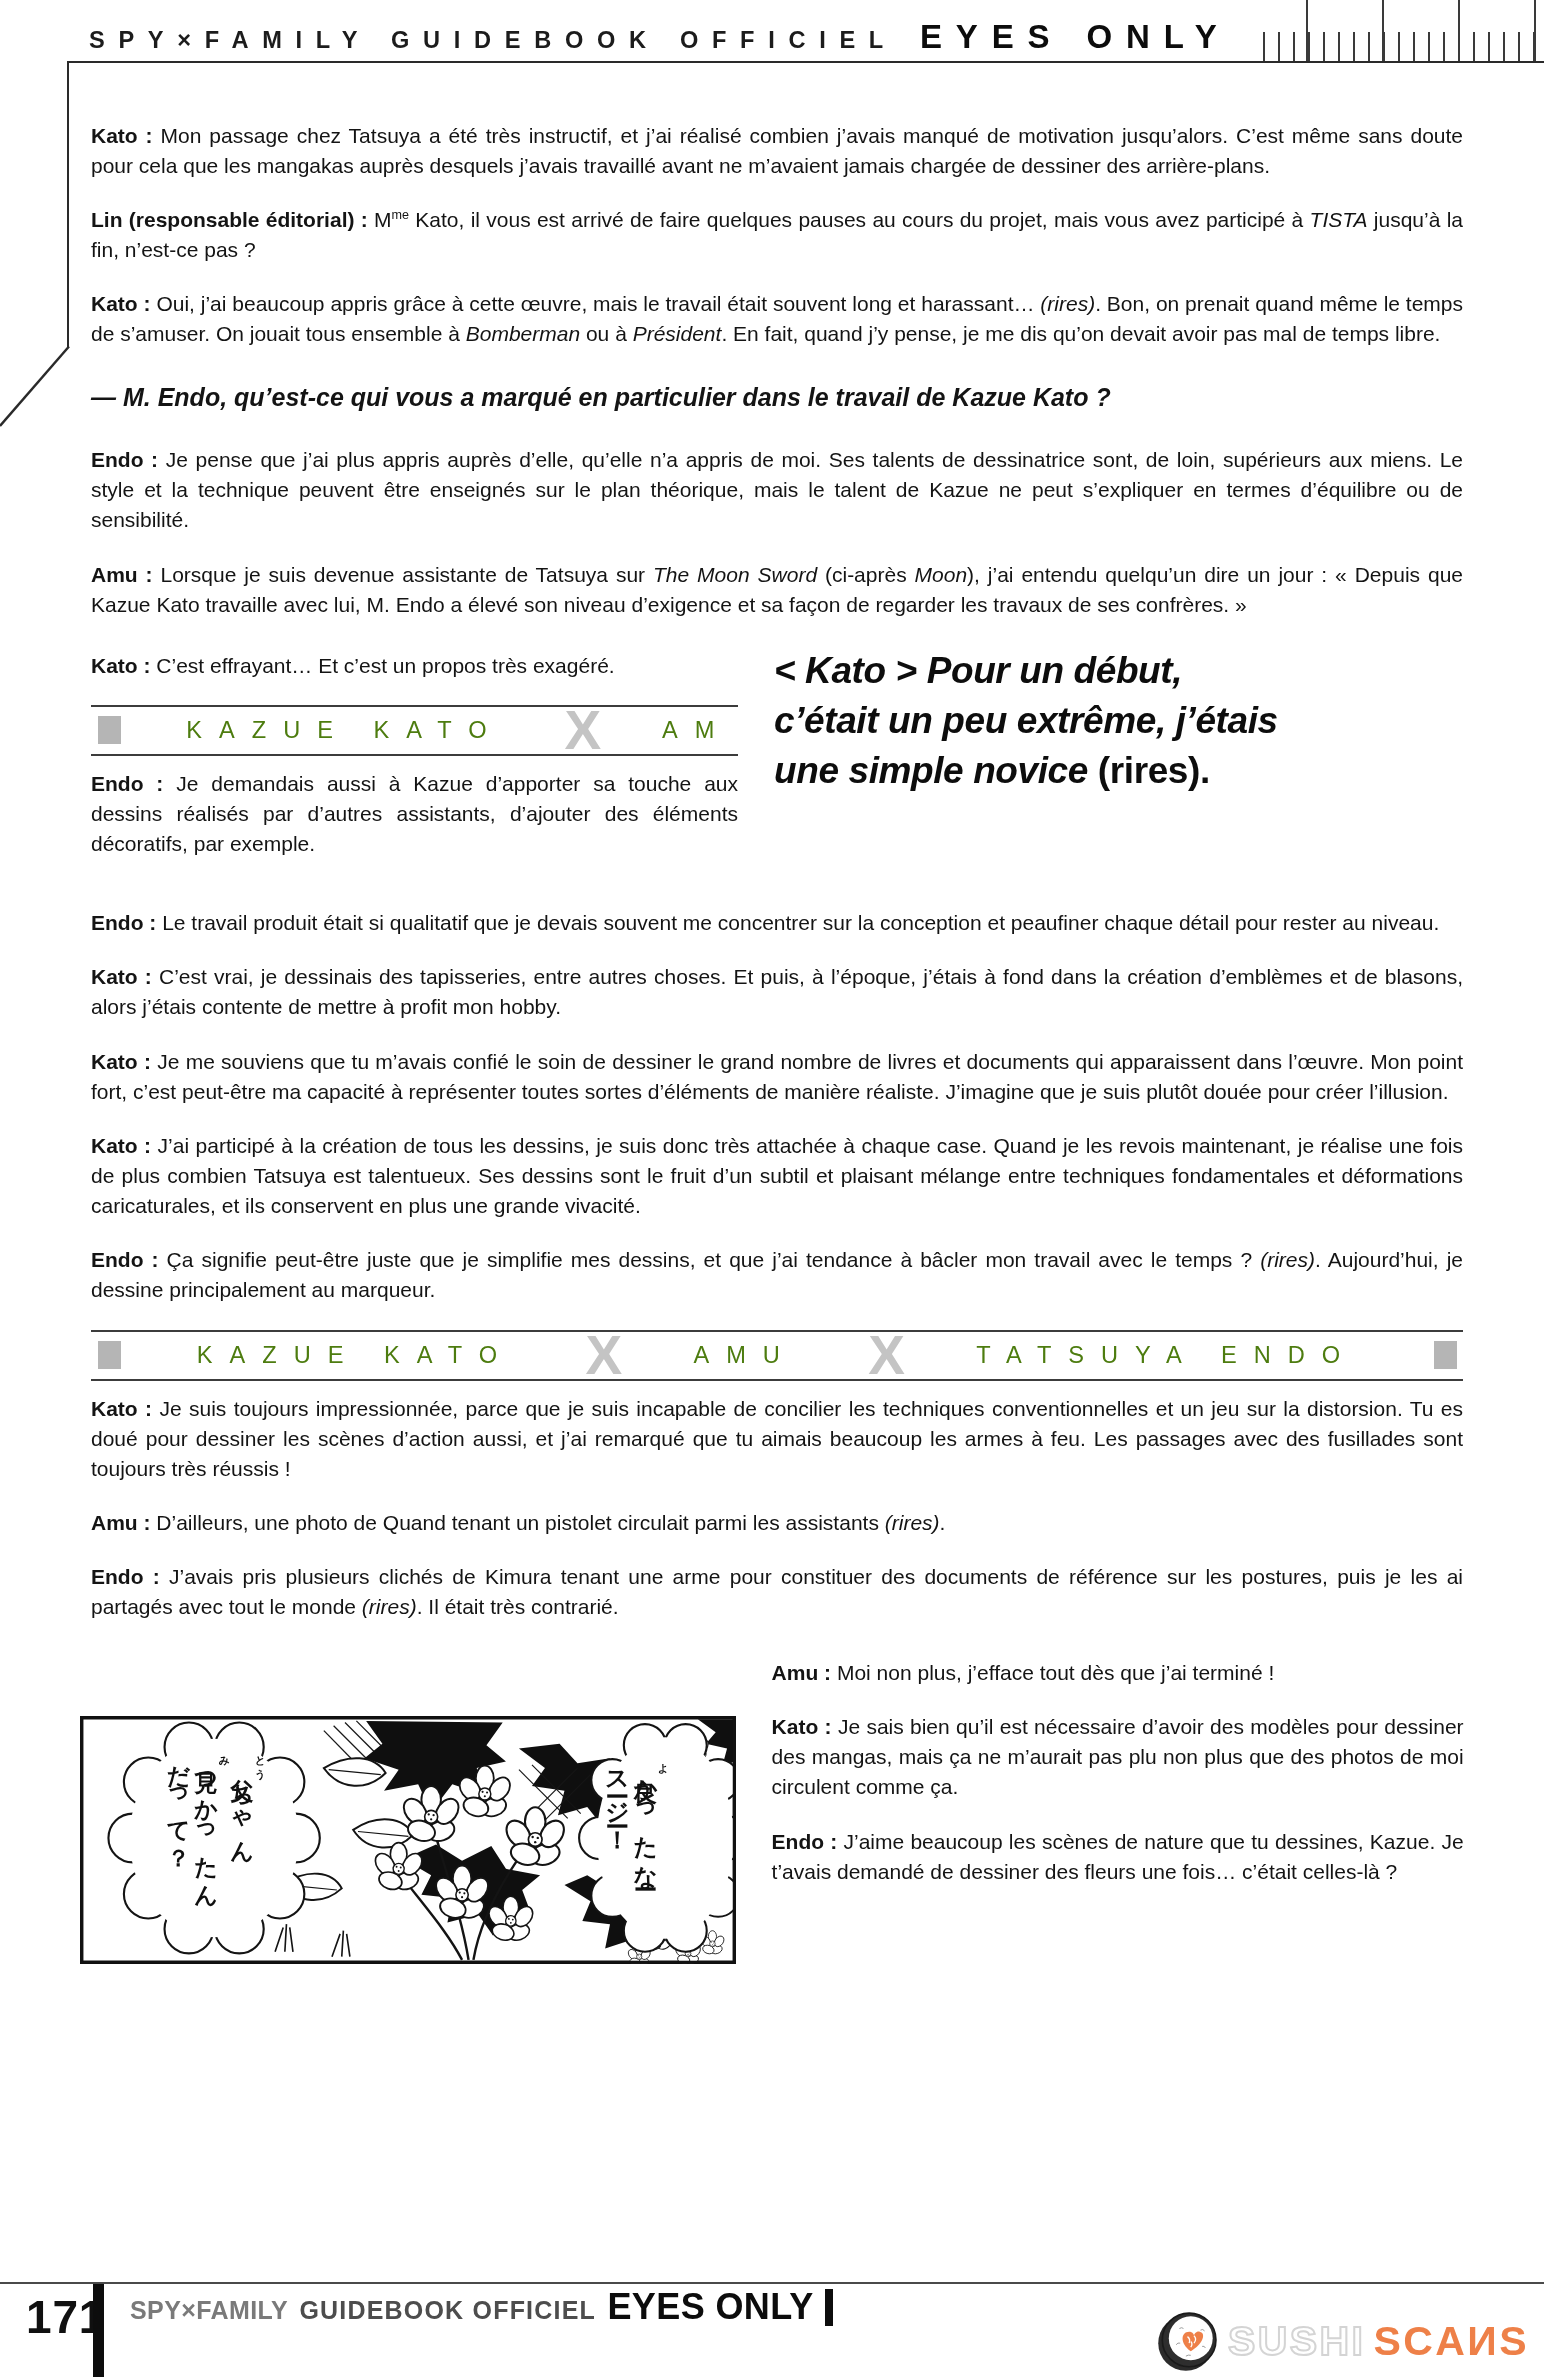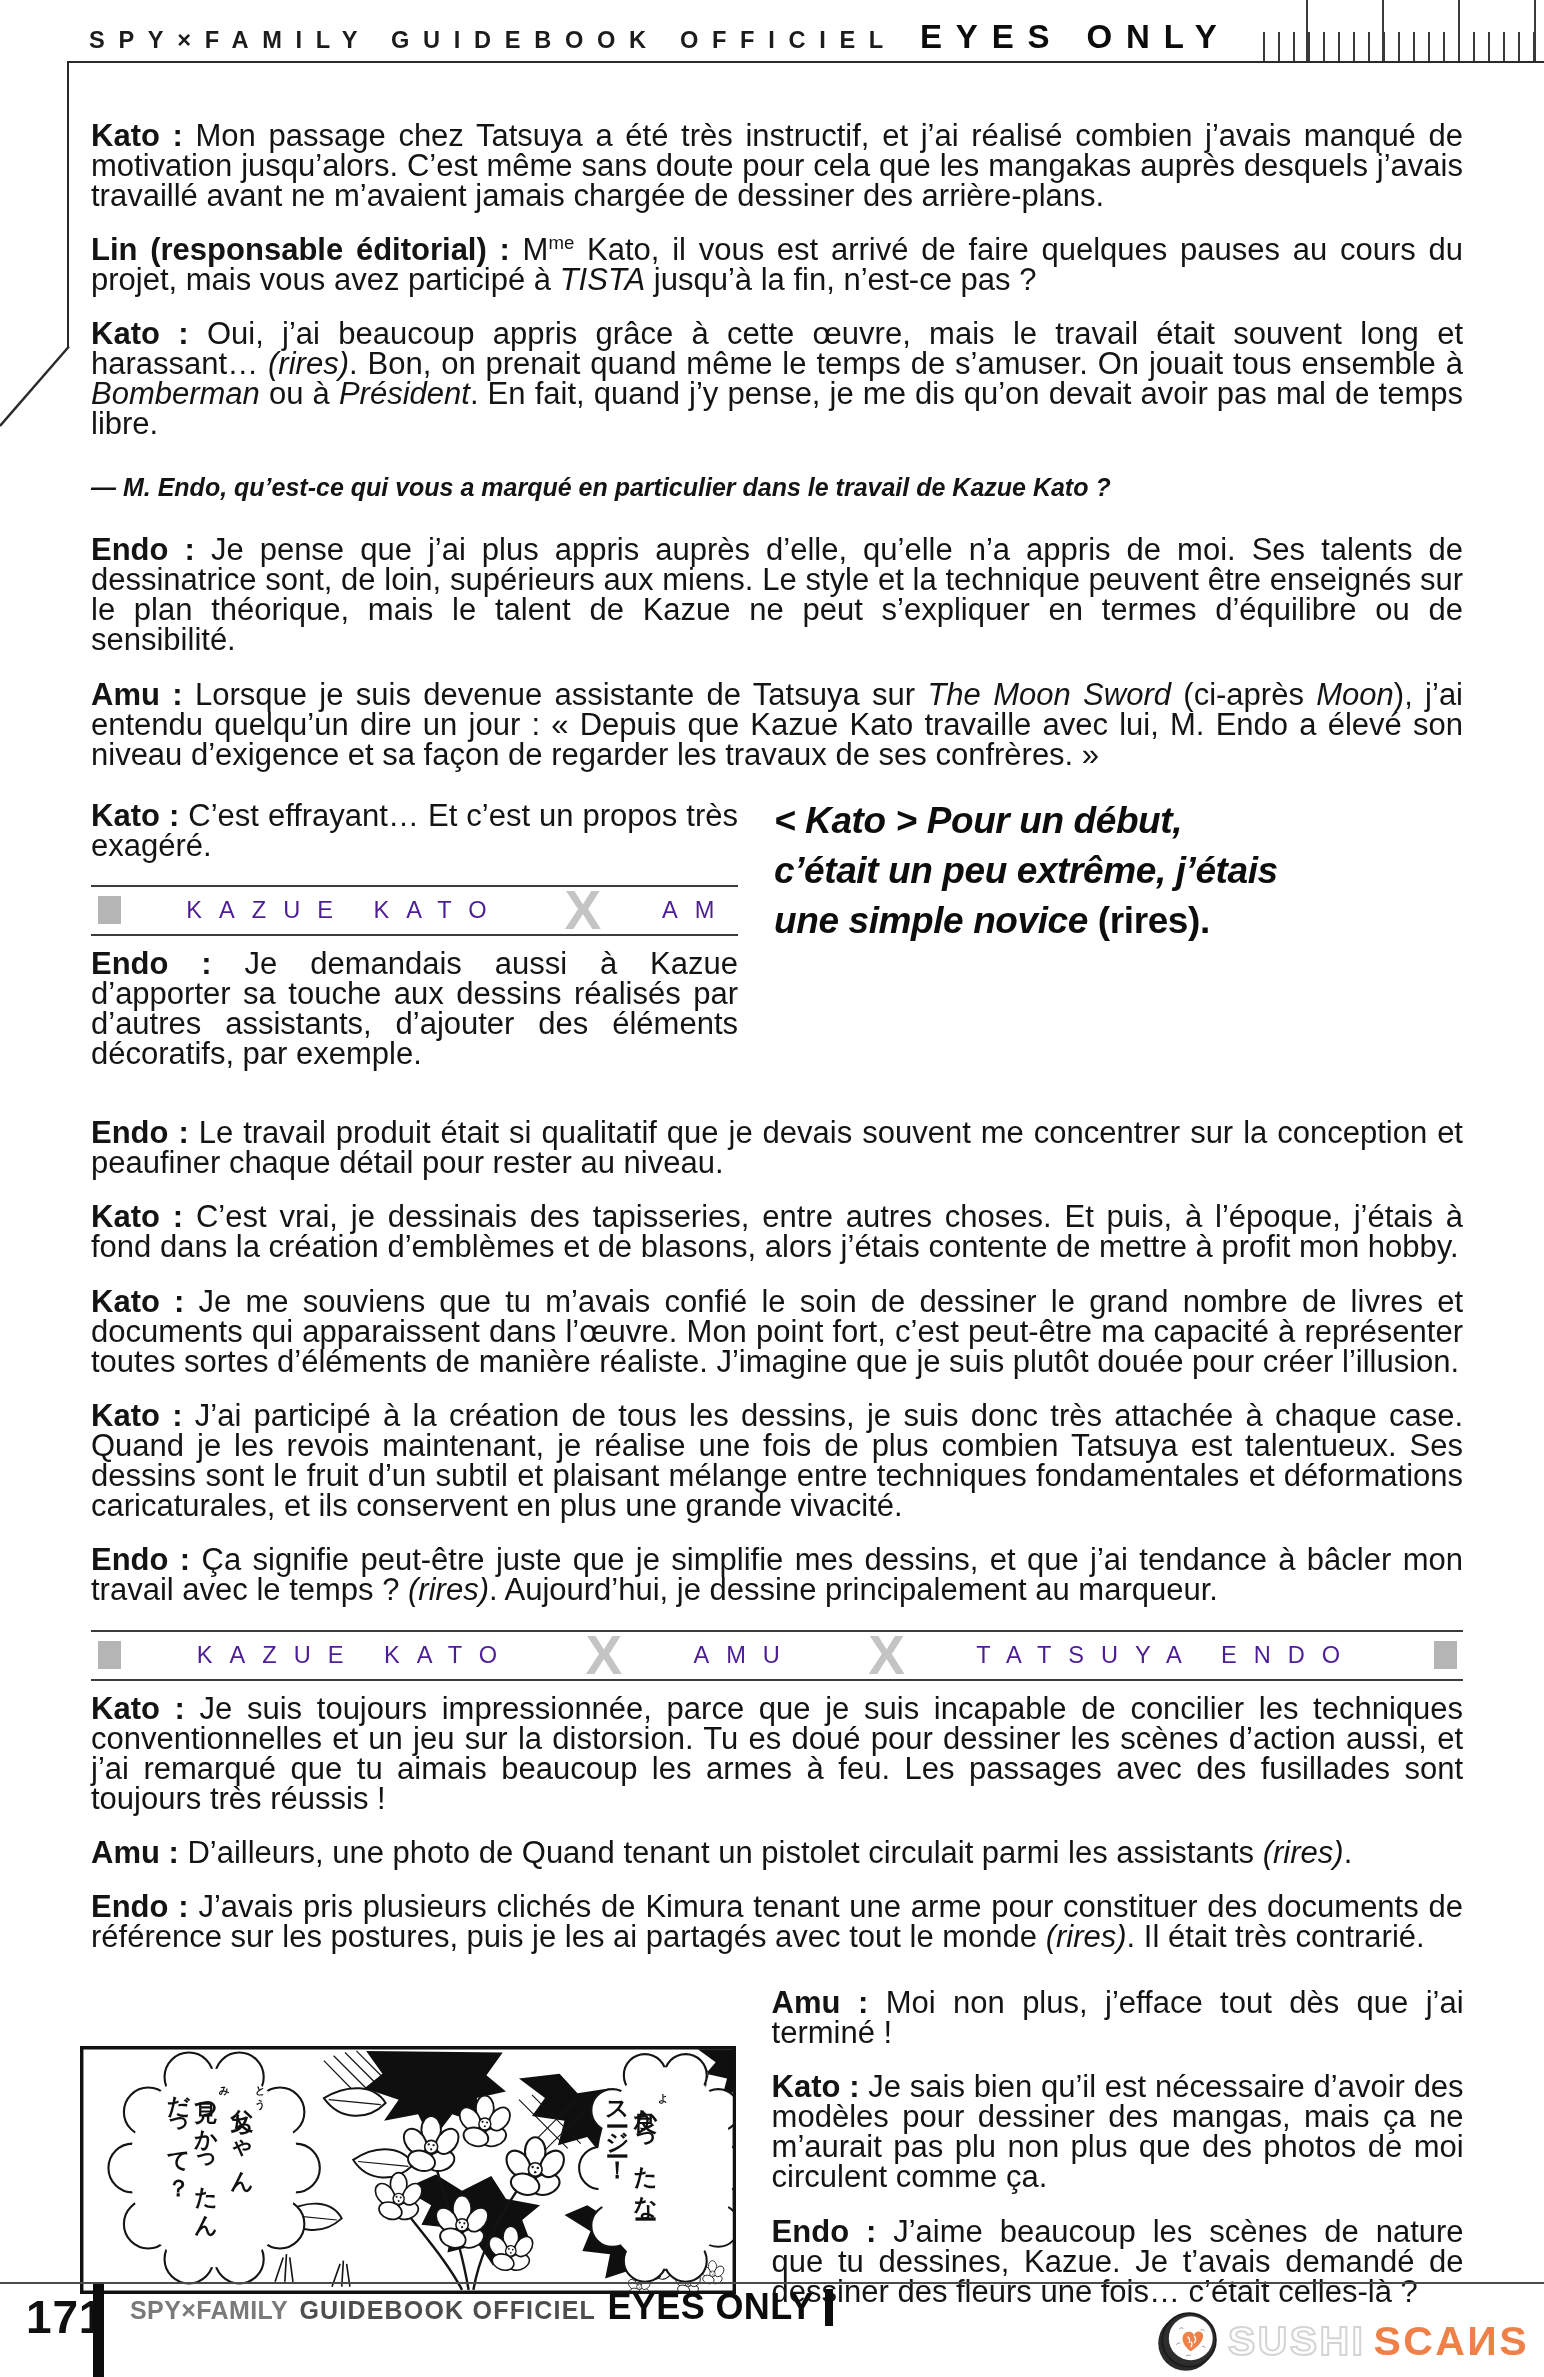--- a/index.html
+++ b/index.html
@@ -13,35 +13,35 @@
   .hdr-rule{position:absolute;left:67px;top:61px;right:0;height:2.4px;background:#2a2a2a;}
   .comb-short{position:absolute;left:1263px;top:32px;width:280px;height:29px;
       background:repeating-linear-gradient(90deg,#3a3a3a 0 1.6px,transparent 1.6px 15px);}
   .comb-tall{position:absolute;left:1306px;top:0;width:237px;height:61px;
       background:repeating-linear-gradient(90deg,#3a3a3a 0 2px,transparent 2px 76px);}
   .vline{position:absolute;left:67px;top:61px;width:2.4px;height:286px;background:#2a2a2a;}
   .diag{position:absolute;left:0;top:344px;}
 
   
   .content{position:absolute;left:91px;top:114px;width:1372px;}
-  .para{margin:0 0 24.4px 0;font-size:31px;line-height:30px;text-align:justify;}
+  .para{margin:0 0 24.4px 0;font-size:21px;line-height:30px;text-align:justify;}
   .para:first-child{margin-top:6.5px;}
   .speaker{font-weight:bold;}
   .question{margin:33px 0 33px 0;font-size:25px;line-height:30px;font-weight:bold;font-style:italic;text-align:left;}
   .s-b{font-weight:bold;}
   .s-i{font-style:italic;}
   .s-bi{font-weight:bold;font-style:italic;}
   .s-sup{vertical-align:super;font-size:60%;line-height:0;margin-top:16px;}
 
   
   .banner{border-top:2.4px solid #3c3c3c;border-bottom:2.4px solid #3c3c3c;height:47px;
       display:flex;align-items:center;justify-content:space-between;margin:13px 0;
       padding:0 6.5px;overflow:visible;}
   .b-sq{width:23px;height:28px;background:#b5b5b5;flex:0 0 auto;}
-  .b-name{font-size:23.6px;font-weight:500;letter-spacing:0.72em;color:#4c1d95;white-space:nowrap;}
+  .b-name{font-size:23.6px;font-weight:500;letter-spacing:0.72em;color:#4d7c0f;white-space:nowrap;}
   .b-x{font-size:55px;font-weight:700;color:#c4c4c4;line-height:47px;margin:0 -4.9px;}
 
   
   .cols{display:flex;gap:36px;margin-bottom:24.4px;}
   .col-left{width:647px;flex:0 0 auto;}
   .col-right{width:689px;flex:0 0 auto;padding-top:1.6px;}
   .pullquote{font-size:37px;line-height:50px;text-align:left;letter-spacing:-0.4px;color:#0d0d0d;}
 
   .bottom{display:flex;gap:36px;margin-top:29px;}
   .panel-wrap{width:656px;flex:0 0 auto;position:relative;margin-top:65px;margin-left:-11.4px;}

